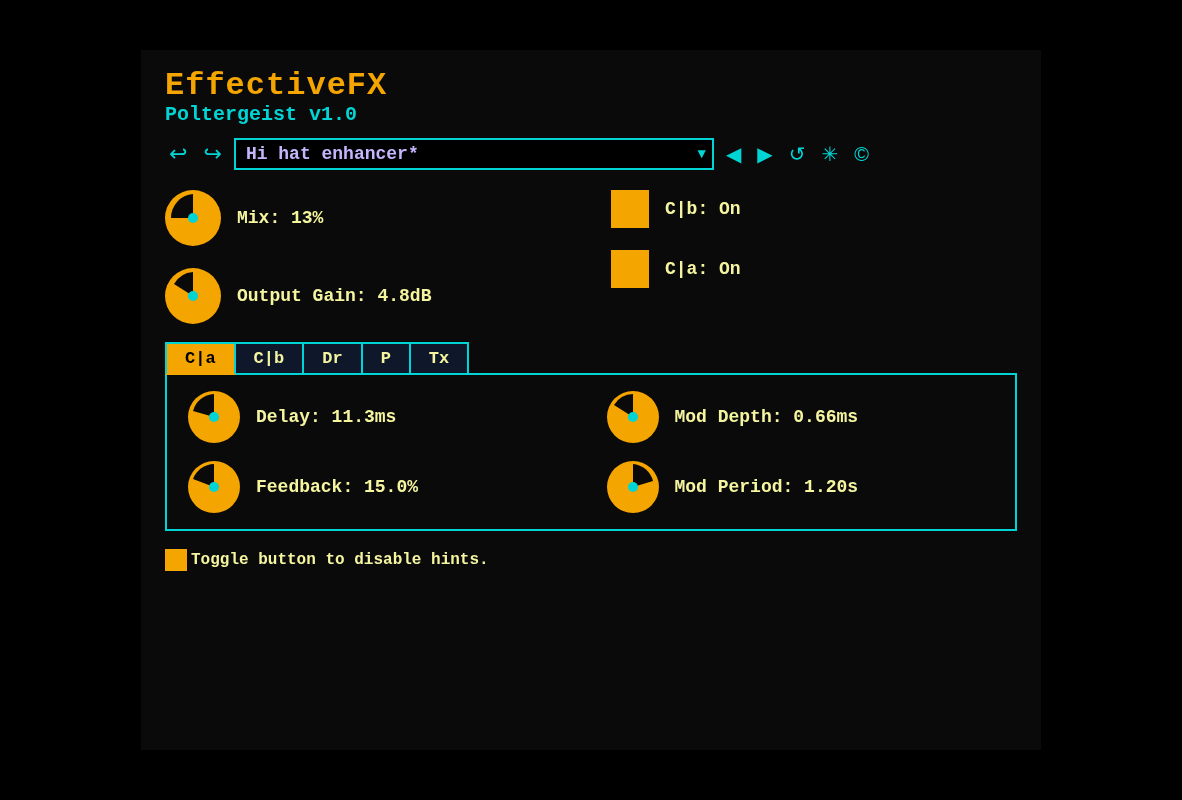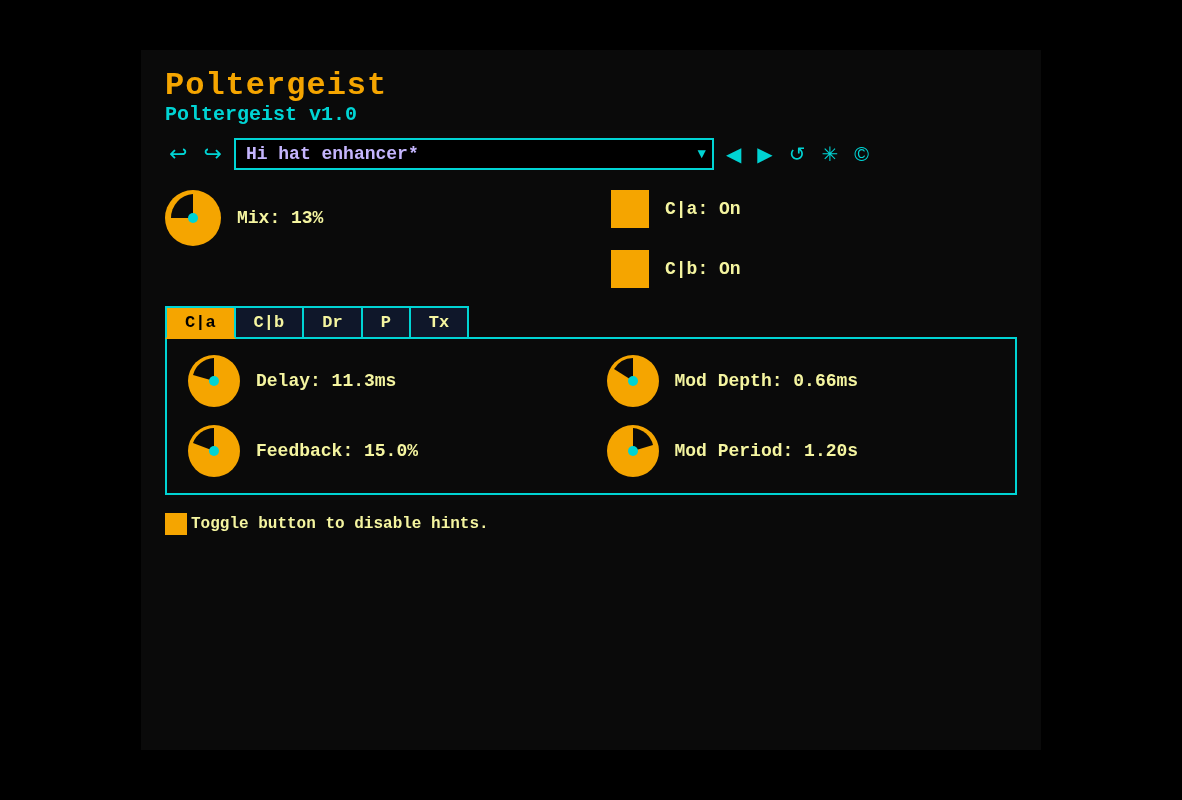--- a/index.html
+++ b/index.html
@@ -250,21 +250,21 @@
     .knob-sm {
       width: 52px;
       height: 52px;
     }
   </style>
 </head>
 <body>
 
 <div class="app-container">
 
-  <div class="app-title">Poltergeist</div>
+  <div class="app-title">EffectiveFX</div>
   <div class="app-subtitle">Poltergeist v1.0</div>
 
   <div class="preset-bar">
     <button class="preset-nav-btn">↩</button>
     <button class="preset-nav-btn">↪</button>
     <div class="preset-dropdown-wrap">
       <select class="preset-dropdown">
         <option>Hi hat enhancer*</option>
         <option>Room reverb</option>
         <option>Shimmer</option>
@@ -287,32 +287,43 @@
           <svg viewBox="0 0 56 56">
             <circle cx="28" cy="28" r="26" fill="#f5a500"></circle>
 
             <path d="M28,28 L28,4 A24,24 0 0,0 6,28 Z" fill="#0a0a0a"></path>
             <circle cx="28" cy="28" r="5" fill="#00d4d4"></circle>
           </svg>
         </div>
         <span class="param-label">Mix: 13%</span>
       </div>
 
+      <div class="param-row">
+        <div class="knob">
+          <svg viewBox="0 0 56 56">
+            <circle cx="28" cy="28" r="26" fill="#f5a500"></circle>
+
+            <path d="M28,28 L28,4 A24,24 0 0,0 9,16 Z" fill="#0a0a0a"></path>
+            <circle cx="28" cy="28" r="5" fill="#00d4d4"></circle>
+          </svg>
+        </div>
+        <span class="param-label">Output Gain: 4.8dB</span>
+      </div>
     </div>
 
     <div class="param-right">
+
+      <div class="param-row">
+        <button class="toggle-square"></button>
+        <span class="param-label">C|b: On</span>
+      </div>
 
       <div class="param-row">
         <button class="toggle-square"></button>
         <span class="param-label">C|a: On</span>
-      </div>
-
-      <div class="param-row">
-        <button class="toggle-square"></button>
-        <span class="param-label">C|b: On</span>
       </div>
     </div>
   </div>
 
   <div class="tabs-section">
     <div class="tabs-list">
       <button class="tab-btn active">C|a</button>
       <button class="tab-btn">C|b</button>
       <button class="tab-btn">Dr</button>
       <button class="tab-btn">P</button>

